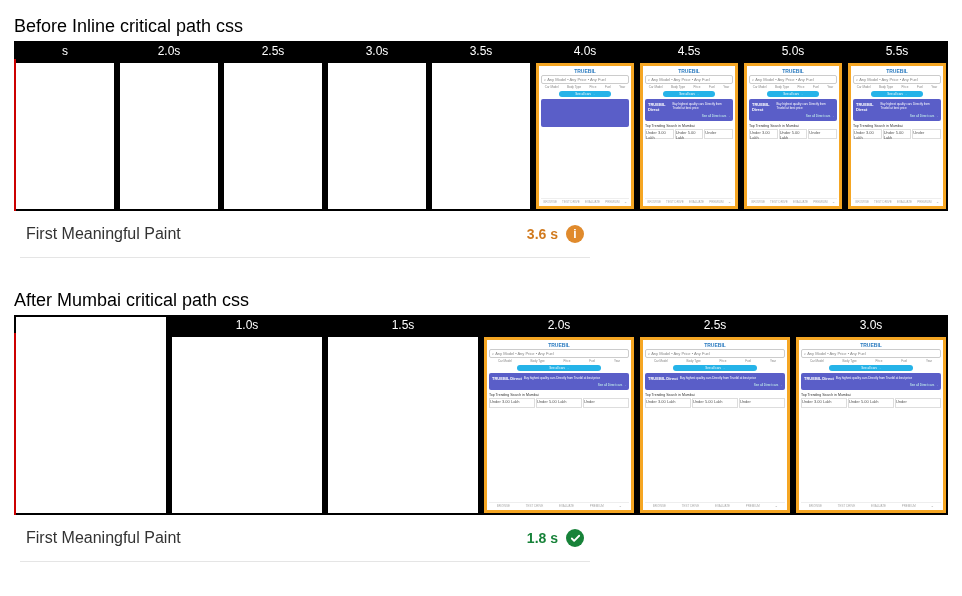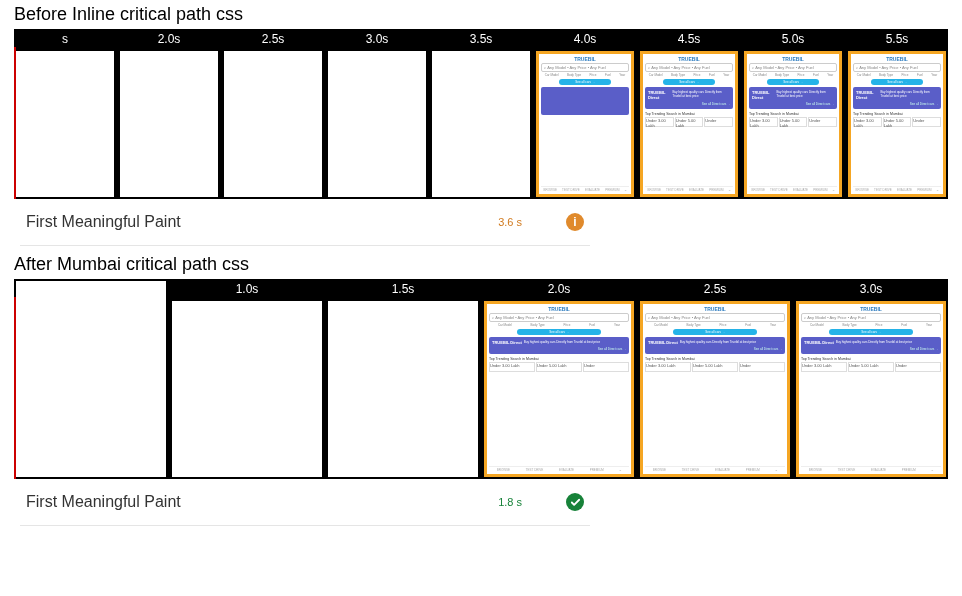--- a/index.html
+++ b/index.html
@@ -1,17 +1,17 @@
 <!DOCTYPE html>
 <html><head>
 <meta charset="utf-8">
 <style>
   * { margin: 0; padding: 0; box-sizing: border-box; }
   body { font-family: Arial, Helvetica, sans-serif; background: #fff; width: 962px; }
-  .section { padding: 4px 14px; }
+  .section { padding: 16px 14px; }
   .section-title { font-size: 18px; font-weight: 400; color: #000; margin-bottom: 4px; }
   .filmstrip {
     display: flex;
     background: #000;
     height: 200px;
     position: relative;
     overflow: hidden;
   }
   .filmstrip.small { height: 170px; }
   .frame {
@@ -78,24 +78,23 @@
   .mini.partial .banner > * { visibility: hidden; }
 
   
   .metric {
     display: flex;
     align-items: center;
     padding: 14px 6px;
     border-bottom: 1px solid #e5e5e5;
     max-width: 570px;
     margin-left: 6px;
-    gap: 36px;
   }
   .metric-label { flex: 1; font-size: 16px; color: #333; }
-  .metric-value { font-size: 11px; font-weight: 400; margin-right: 8px; }
+  .metric-value { font-size: 14px; font-weight: 700; margin-right: 8px; }
   .metric-value.warn { color: #d17a1e; }
   .metric-value.pass { color: #178239; text-align: center; }
   .badge {
     width: 18px; height: 18px; border-radius: 50%;
     display: inline-flex; align-items: center; justify-content: center;
     color: #fff; font-size: 12px; font-weight: bold;
   }
   .badge.warn { background: #e08a2c; }
   .badge.pass { background: #178239; }
   .badge.pass svg { width: 11px; height: 11px; }

